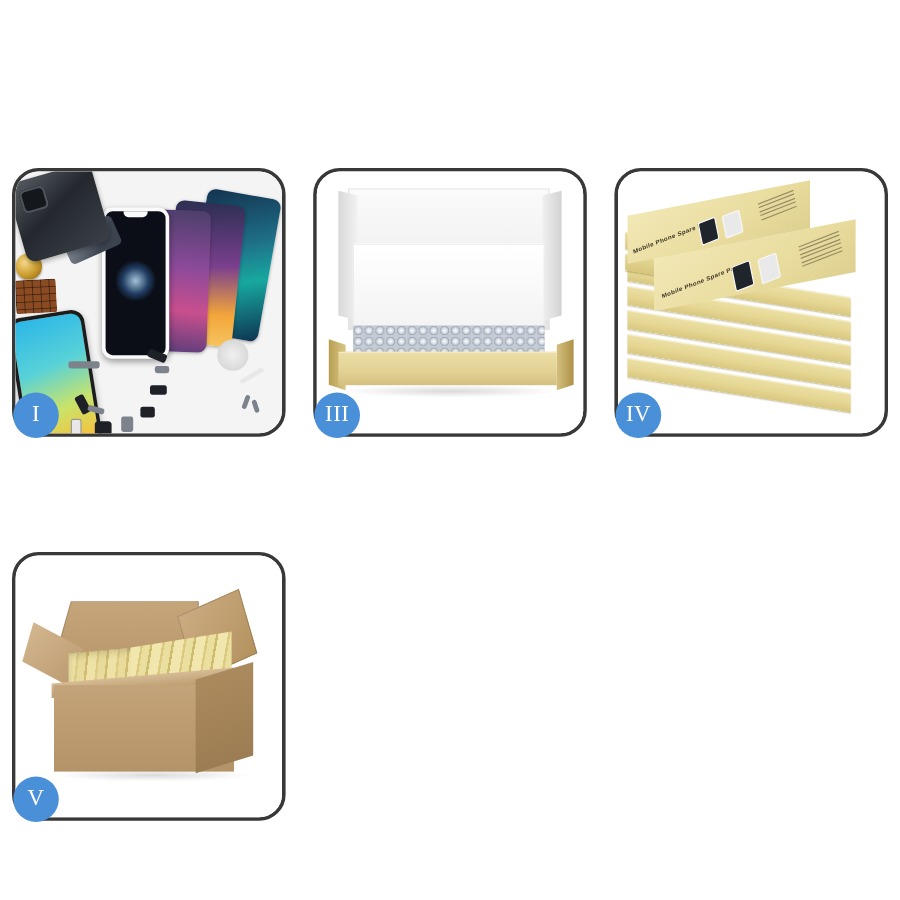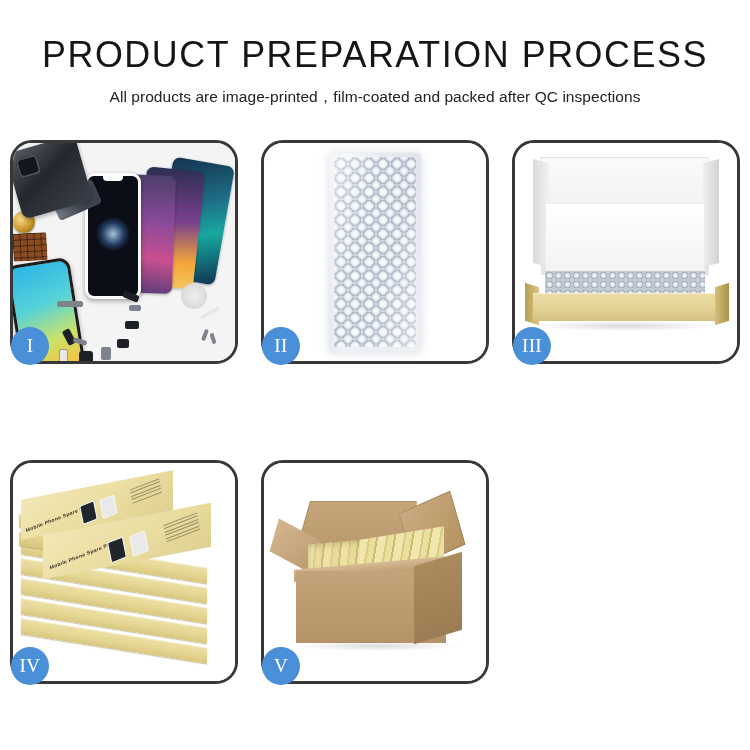--- a/index.html
+++ b/index.html
@@ -378,24 +378,20 @@
   .c6-shadow {
     position: absolute; left: 26px; top: 176px; width: 166px; height: 10px;
     background: radial-gradient(ellipse at center, rgba(110,110,110,.22) 0%, rgba(255,255,255,0) 74%);
   }
 </style>
 </head>
 <body>
 
 <div id="page">
 
-  <div class="header">
-    <div class="title">PRODUCT PREPARATION PROCESS</div>
-    <div class="subtitle">All products are image-printed，film-coated and packed after QC inspections</div>
-  </div>
 
   <div class="grid">
 
     <div class="panel">
       <div class="panel-inner p1">
         <div class="ph ph-fan1"></div>
         <div class="ph ph-fan2"></div>
         <div class="ph ph-fan3"></div>
         <div class="ph ph-front"></div>
         <div class="ph adhesive2"></div>
@@ -415,30 +411,20 @@
         <div class="part pg" style="left:88px;top:204px;width:10px;height:13px;border-radius:2px;"></div>
         <div class="part pb" style="left:104px;top:196px;width:12px;height:9px;"></div>
         <div class="part pw" style="left:186px;top:168px;width:22px;height:4px;transform:rotate(-30deg);"></div>
         <div class="part pg" style="left:190px;top:186px;width:4px;height:12px;transform:rotate(20deg);"></div>
         <div class="part pg" style="left:198px;top:190px;width:4px;height:11px;transform:rotate(-18deg);"></div>
         <div class="part pw" style="left:168px;top:140px;width:26px;height:26px;border-radius:50%;background:radial-gradient(circle,#f0f0f0,#cfcfcf);"></div>
       </div>
       <div class="badge">I</div>
     </div>
 
-    <div class="panel">
-      <div class="panel-inner p2">
-        <div class="bubblewrap">
-          <div class="bubbles"></div>
-          <div class="bubbles2"></div>
-          <div class="wrap-sheen"></div>
-        </div>
-      </div>
-      <div class="badge">II</div>
-    </div>
 
     <div class="panel">
       <div class="panel-inner p3">
         <div class="m-lid"></div>
         <div class="m-lid-l"></div>
         <div class="m-lid-r"></div>
         <div class="m-foam"></div>
         <div class="m-inner-bubbles"></div>
         <div class="m-front-lside"></div>
         <div class="m-front-rside"></div>

